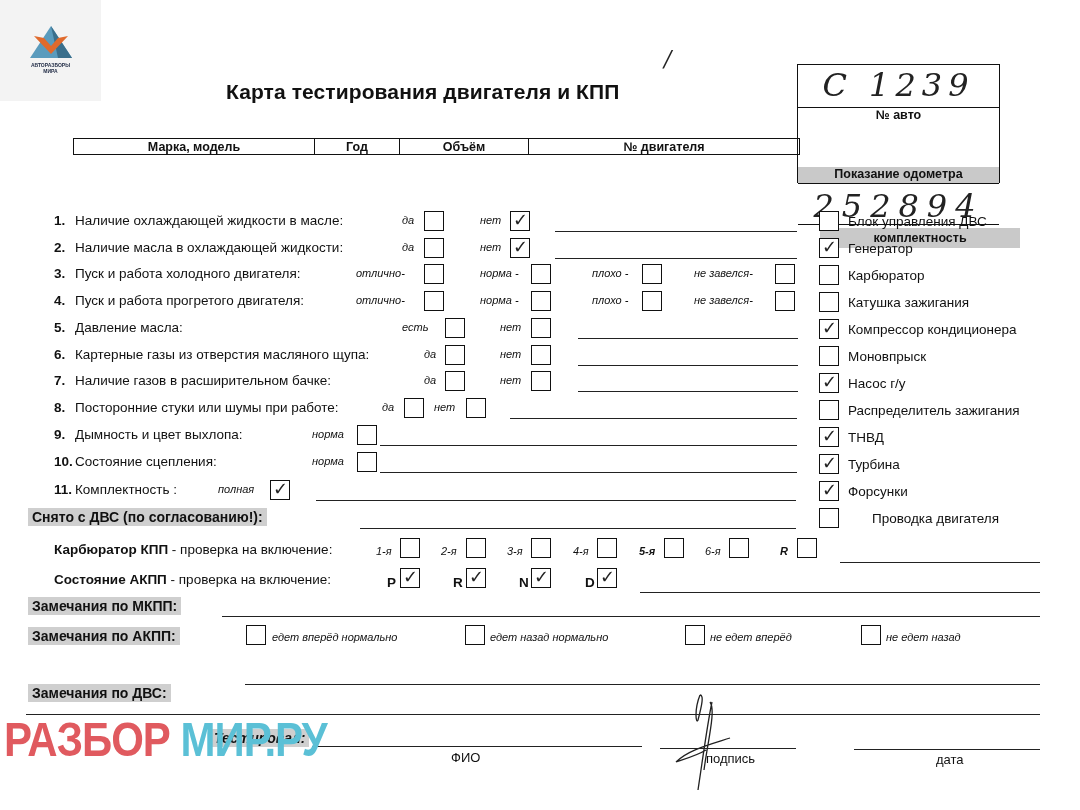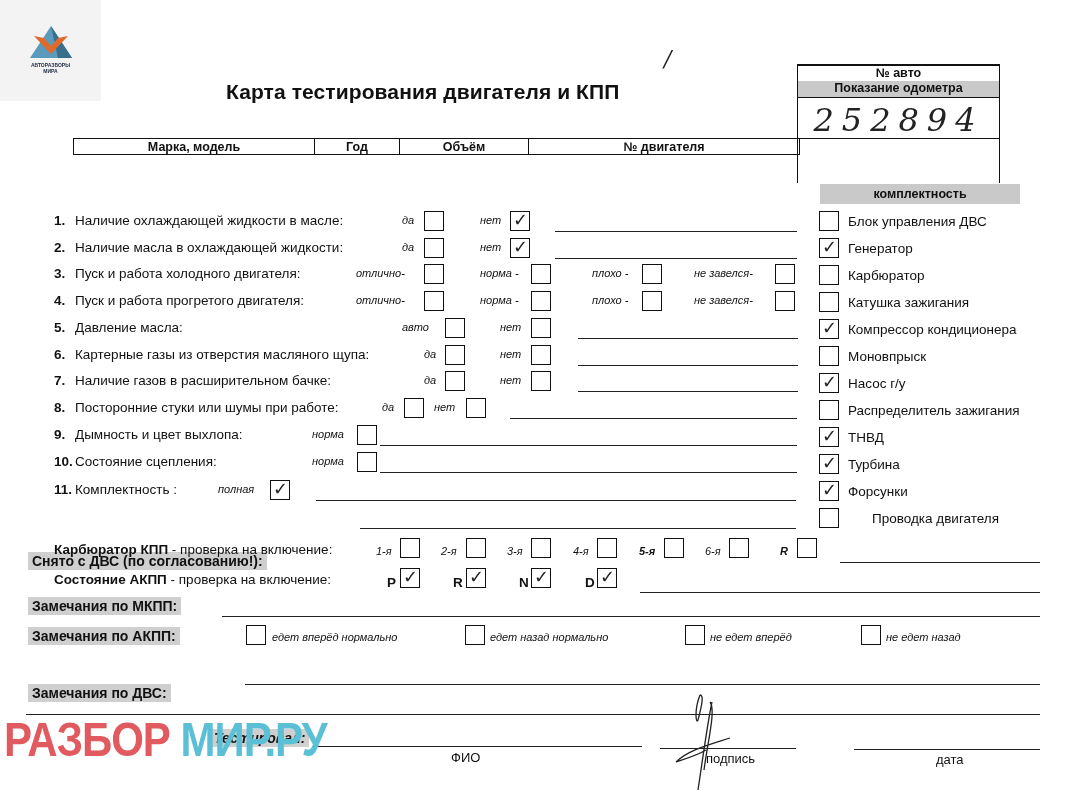--- a/index.html
+++ b/index.html
@@ -8,21 +8,21 @@
   .abs { position:absolute; }
   .logo-box { left:0; top:0; width:101px; height:101px; background:#f3f3f3; }
   .logo-svg { position:absolute; left:28px; top:24px; }
   .logo-text { position:absolute; left:0; width:101px; top:62px; text-align:center; font-size:5px; font-weight:bold; color:#1f2a44; line-height:6px; }
   .title { left:226px; top:80px; font-size:21px; font-weight:bold; letter-spacing:0.1px; }
   .hw { font-family:"DejaVu Serif", serif; font-style:italic; font-weight:normal; color:#222; }
   .tbl { border-collapse:collapse; position:absolute; }
   .tbl td { border:1.5px solid #111; padding:0; }
   .th { font-size:12.5px; font-weight:bold; text-align:center; height:15px; }
   .cell-hw { height:36px; font-size:28px; }
-  .gray { background:#c9c9c9; }
+  .gray { background:#c9c9c9;margin-top:44px; }
   .sec-label { font-size:14px; font-weight:bold; background:#cfcfcf; padding:1px 4px; }
   .q { font-size:13.5px; }
   .q b { font-weight:bold; }
   .opt { font-size:11px; font-style:italic; }
   .box { width:20px; height:20px; border:1.3px solid #111; box-sizing:border-box; position:absolute; background:#fff; }
   .line { height:0; border-top:1.3px solid #222; position:absolute; }
   .chk { position:absolute; font-size:18px; line-height:18px; color:#222; font-family:"DejaVu Sans", sans-serif; }
   .right-item { font-size:13.5px; position:absolute; }
   .watermark { left:4px; top:712px; font-size:42px; font-weight:bold; letter-spacing:-1px; font-family:"Liberation Sans", sans-serif; transform:scaleY(1.15); transform-origin:top left; }
   .wm-red { color:#e05a5f; }
@@ -53,32 +53,33 @@
       <tr>
     <td class="th" style="width:240px;">Марка, модель</td>
     <td class="th" style="width:84px;">Год</td>
     <td class="th" style="width:128px;">Объём</td>
     <td class="th">№ двигателя</td>
   </tr>
 </tbody>
   </table>
 
 <div class="abs" style="left:797px; top:64px; width:201px; height:118px; border:1.5px solid #111; border-bottom:none;">
+  <div class="hw" style="height:42px; font-size:32px; text-align:center; letter-spacing:6px; line-height:40px;">C 1239</div>
   <div style="border-top:1.5px solid #111; height:15px; font-size:12.5px; font-weight:bold; text-align:center;">№ авто</div>
   <div class="gray" style="height:16px; font-size:12.5px; font-weight:bold; text-align:center; border-bottom:1.5px solid #111;">Показание одометра</div>
   <div class="hw" style="height:40px; font-size:32px; text-align:center; letter-spacing:8px; line-height:44px; border-bottom:1.5px solid #111;">252894</div>
 </div>
 
 <div class="abs gray" style="left:820px; top:184px; width:200px; height:20px; font-size:12.5px; font-weight:bold; text-align:center; line-height:21px;">комплектность</div>
 
 <div id="comp-list"></div>
 
 <div id="checklist"></div>
 
-<div class="abs sec-label" style="left:28px; top:508px;margin-top:44px;">Снято с ДВС (по согласованию!):</div>
+<div class="abs sec-label" style="left:28px; top:508px;">Снято с ДВС (по согласованию!):</div>
 <div class="line" style="left:360px; top:528px; width:436px;"></div>
 
 <div class="abs q" style="left:54px; top:542px;">
   <b>Карбюратор КПП</b><span> - проверка на включение:</span>
 </div>
 <div id="kpp-gears"></div>
 <div class="line" style="left:840px; top:562px; width:200px;"></div>
 
 <div class="abs q" style="left:54px; top:572px;">
   <b>Состояние АКПП</b><span> - проверка на включение:</span>
@@ -182,21 +183,21 @@
 <div class="abs opt" style="left: 356px; top: 294px;">отлично-</div>
 <div class="box" style="left: 424px; top: 291px;"></div>
 <div class="abs opt" style="left: 480px; top: 294px;">норма -</div>
 <div class="box" style="left: 531px; top: 291px;"></div>
 <div class="abs opt" style="left: 592px; top: 294px;">плохо -</div>
 <div class="box" style="left: 642px; top: 291px;"></div>
 <div class="abs opt" style="left: 694px; top: 294px;">не завелся-</div>
 <div class="box" style="left: 775px; top: 291px;"></div>
 <div class="abs q" style="left: 54px; top: 320px;;font-weight:bold">5.</div>
 <div class="abs q" style="left: 75px; top: 320px;">Давление масла:</div>
-<div class="abs opt" style="left: 402px; top: 321px;">авто</div>
+<div class="abs opt" style="left: 402px; top: 321px;">есть</div>
 <div class="box" style="left: 445px; top: 318px;"></div>
 <div class="abs opt" style="left: 500px; top: 321px;">нет</div>
 <div class="box" style="left: 531px; top: 318px;"></div>
 <div class="line" style="left: 578px; top: 338px; width: 220px;"></div>
 <div class="abs q" style="left: 54px; top: 347px;;font-weight:bold">6.</div>
 <div class="abs q" style="left: 75px; top: 347px;">Картерные газы из отверстия масляного щупа:</div>
 <div class="abs opt" style="left: 424px; top: 348px;">да</div>
 <div class="box" style="left: 445px; top: 345px;"></div>
 <div class="abs opt" style="left: 500px; top: 348px;">нет</div>
 <div class="box" style="left: 531px; top: 345px;"></div>

